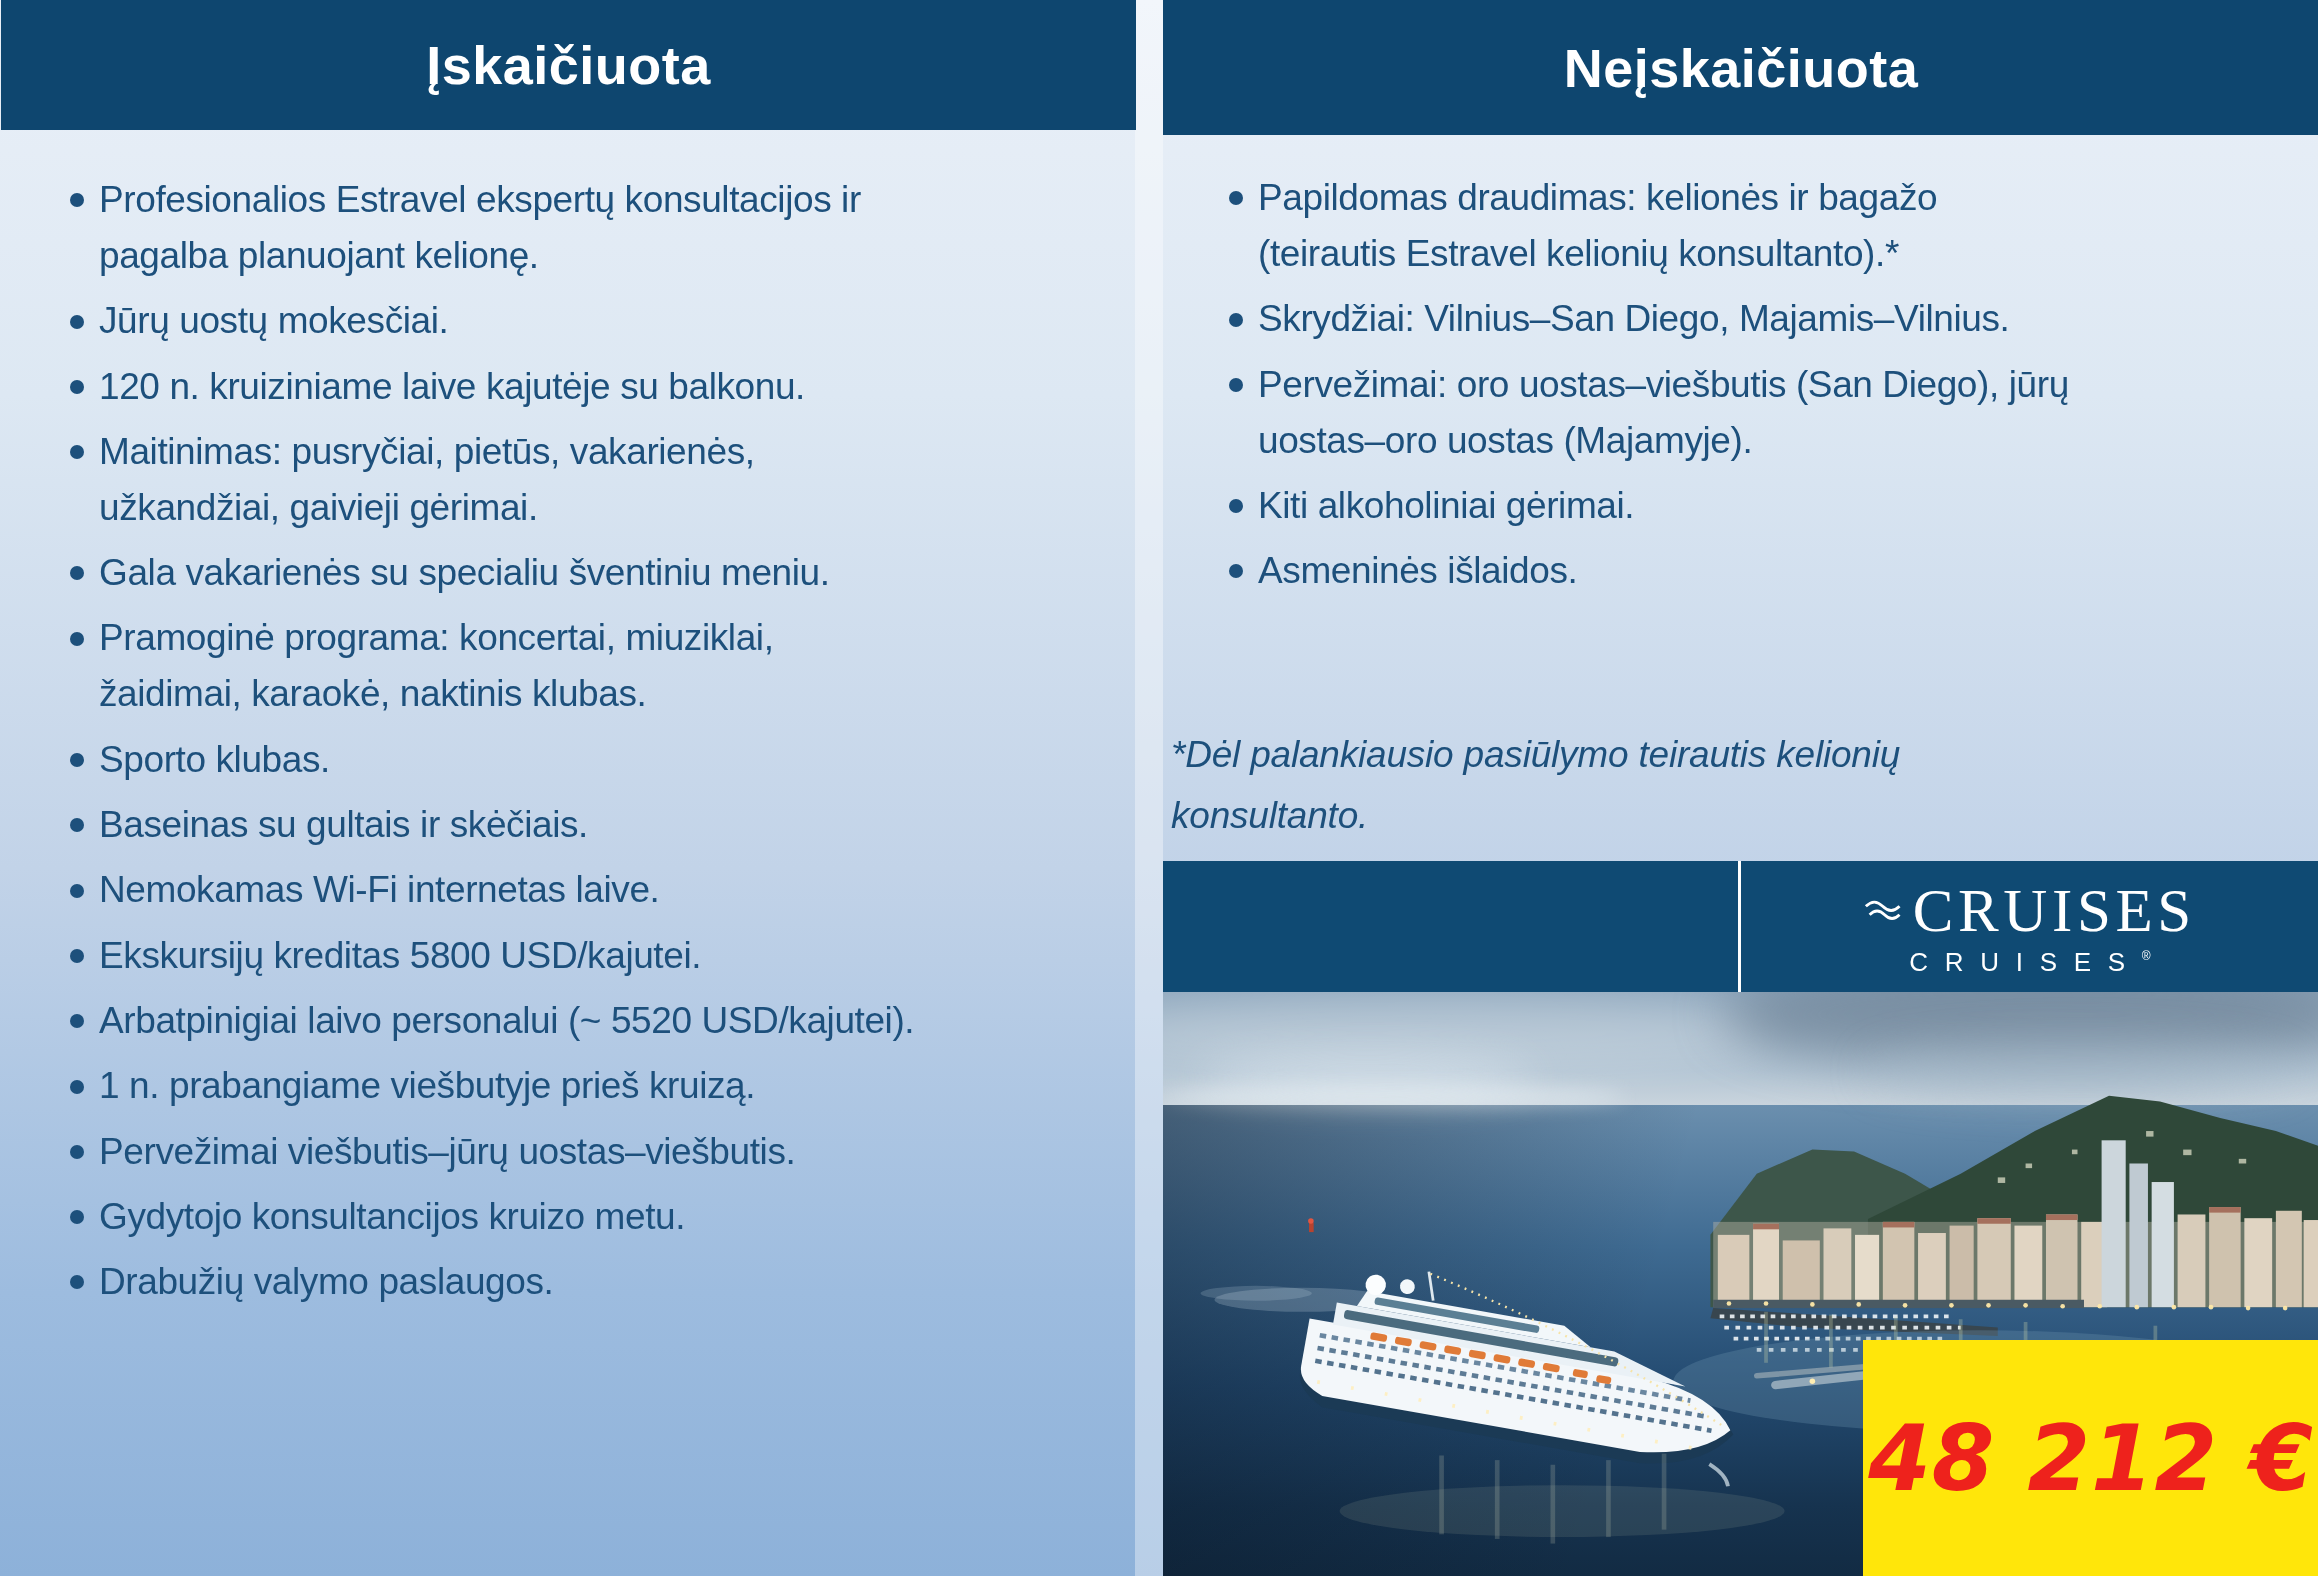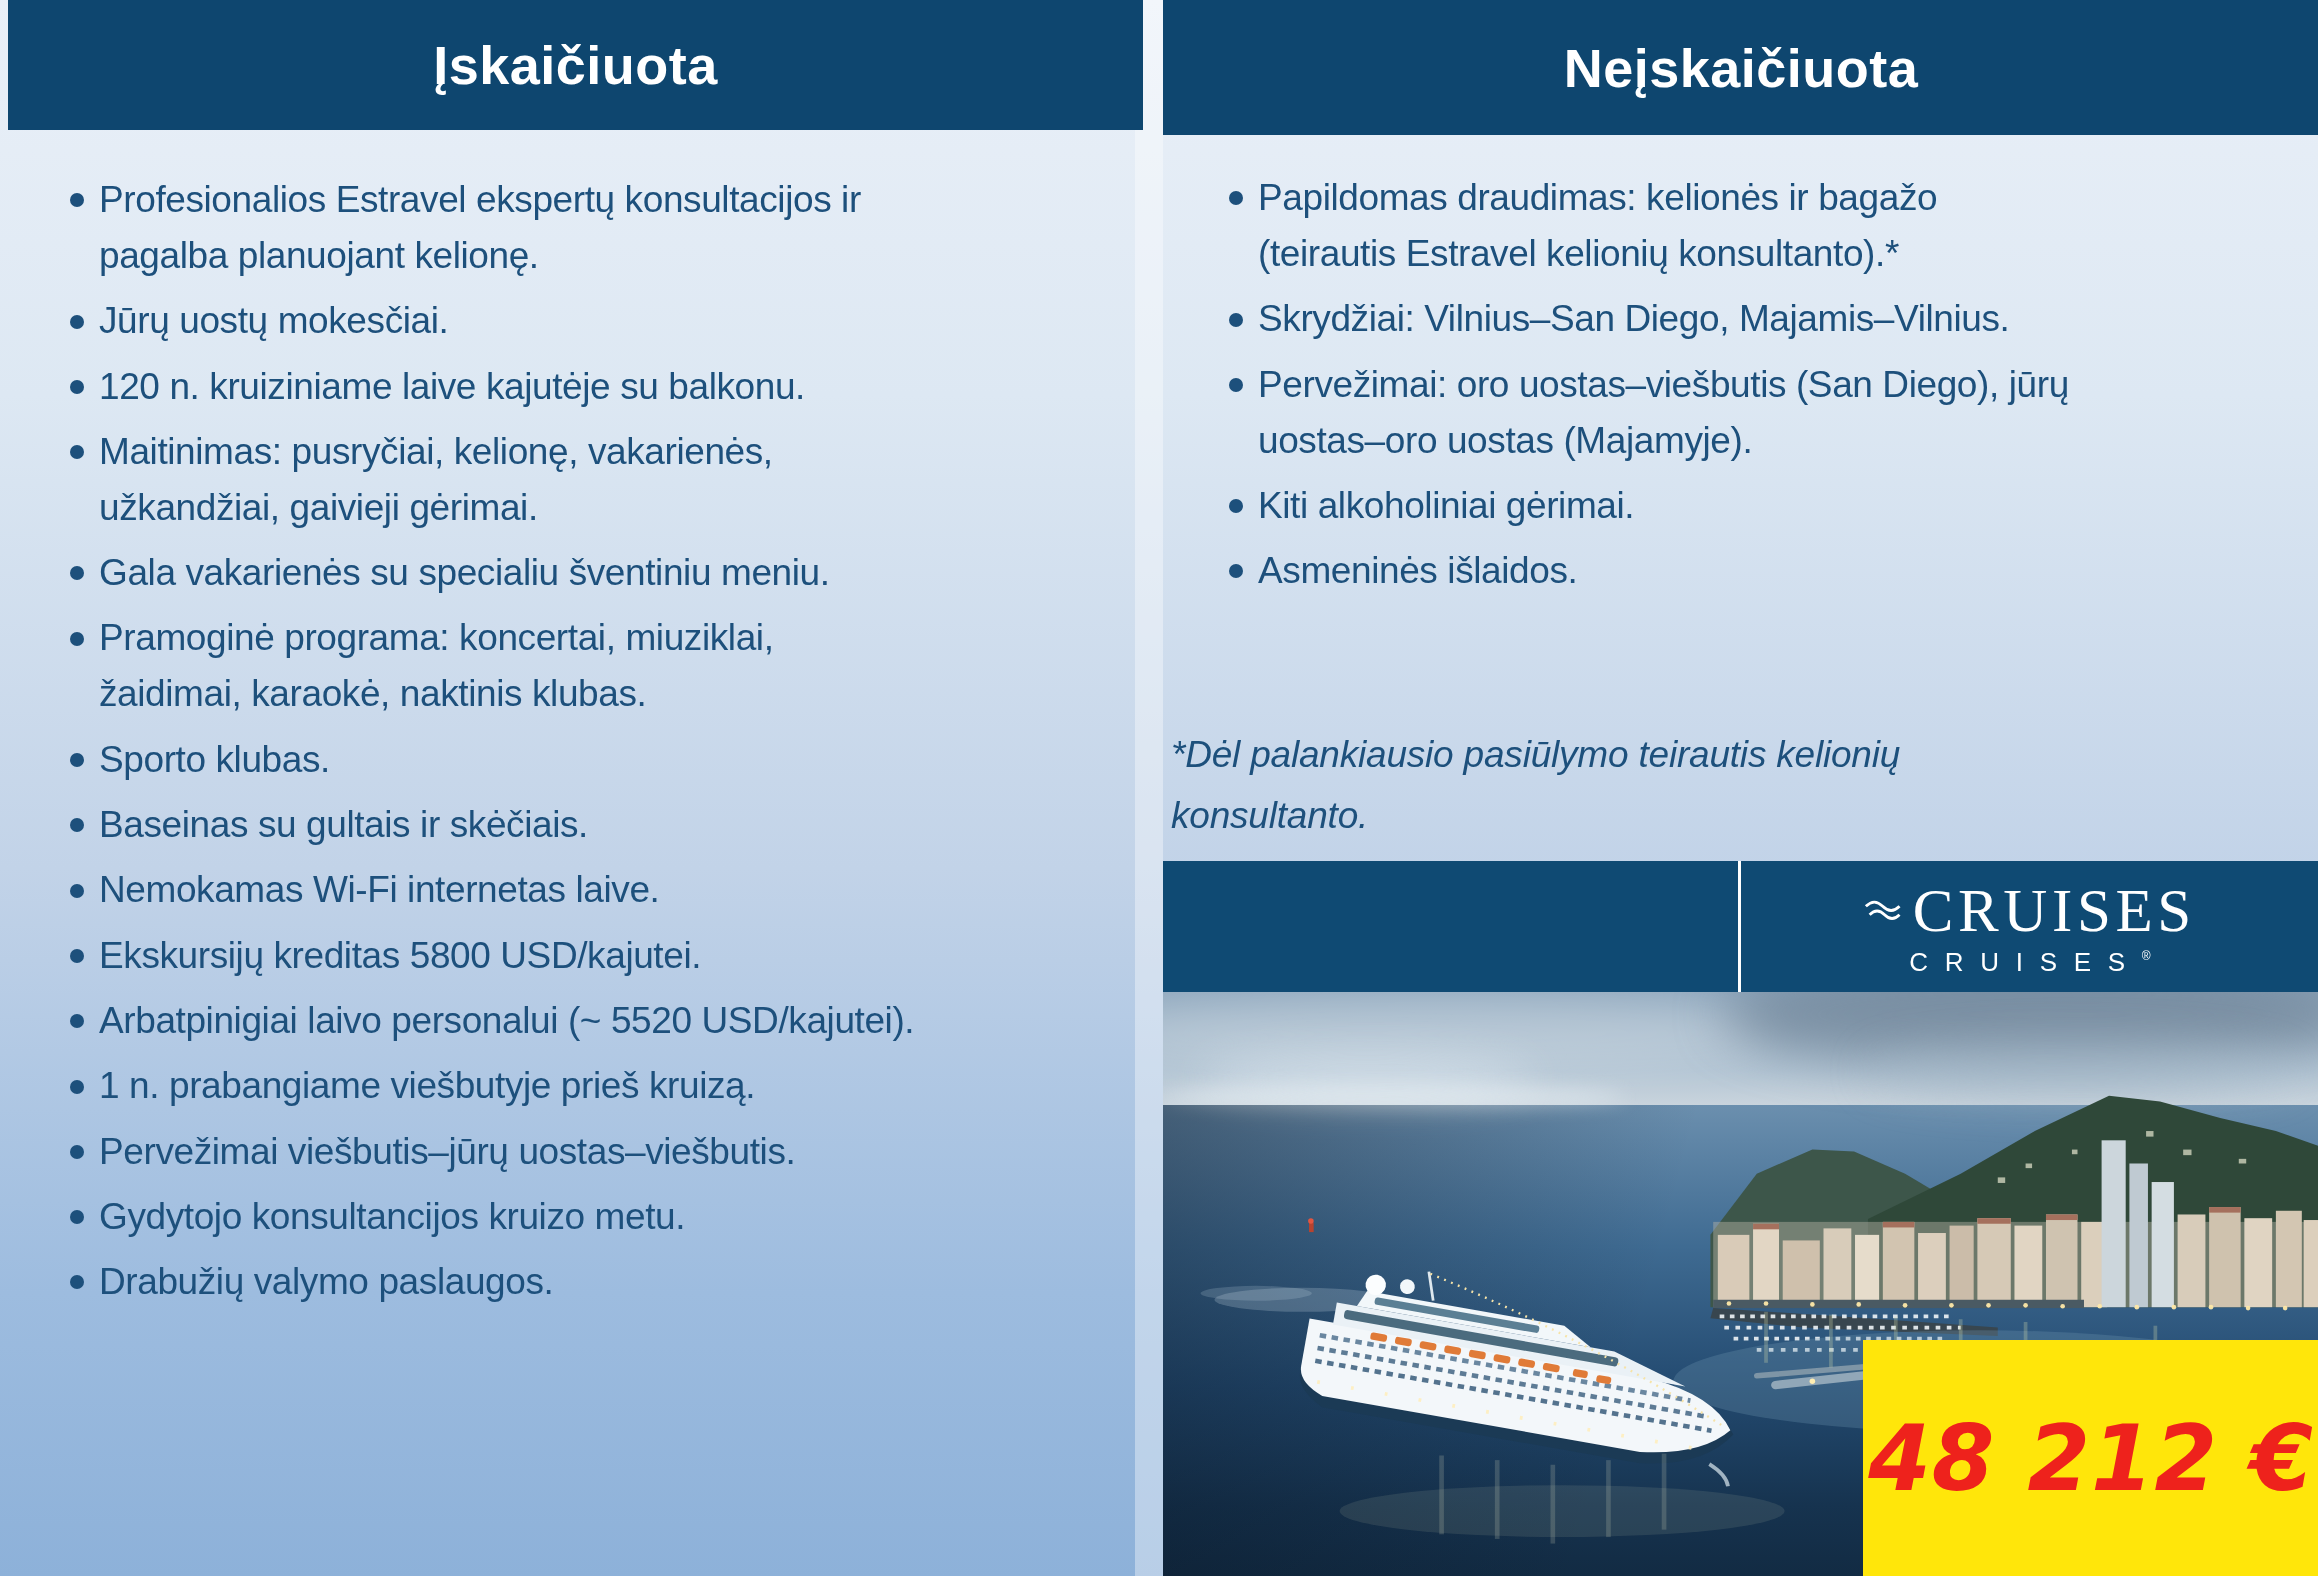--- a/index.html
+++ b/index.html
@@ -4,21 +4,21 @@
 <style>
   html,body{margin:0;padding:0;background:#fff;}
   .canvas{
     position:relative;width:2319px;height:1577px;overflow:hidden;
     background:linear-gradient(180deg,#eaf0f8 0%,#dde8f3 25%,#c2d3e8 55%,#9dbcdf 82%,#8db1d9 100%);
     font-family:"Liberation Sans","DejaVu Sans",sans-serif;
   }
   .col-strip{position:absolute;left:1135px;top:0;width:28px;height:100%;background:rgba(255,255,255,.38);}
   .header{position:absolute;top:0;background:#0e466f;color:#ffffff;display:flex;align-items:center;justify-content:center;
     font-weight:bold;font-size:54px;letter-spacing:0.5px;}
-  .header.hleft{left:8px;width:1135px;height:130px;}
+  .header.hleft{left:1px;width:1135px;height:130px;}
   .header.hright{left:1163px;width:1156px;height:135px;}
 
   ul.bullet-list{position:absolute;margin:0;padding:0;list-style:none;font-size:37px;line-height:56px;
     color:#1d507c;letter-spacing:-0.4px;}
   .bullet-list li{position:relative;padding-left:31px;margin-bottom:9.3px;white-space:pre-line;}
   .bullet-list li::before{content:"";position:absolute;left:1.9px;top:21.3px;width:14px;height:14px;border-radius:50%;background:#1d507c;}
   #included-list{left:68px;top:172px;width:1081px;}
   #excluded-list{left:1227px;top:170px;width:1076px;}
 
   .notes{position:absolute;left:1171px;top:663px;width:1104px;font-size:37px;line-height:61px;
@@ -64,21 +64,21 @@
   </div>
   <div class="header hright">
     <span>Neįskaičiuota</span>
   </div>
 
   <ul class="bullet-list" id="included-list">
     <li>Profesionalios Estravel ekspertų konsultacijos ir
 pagalba planuojant kelionę.</li>
     <li>Jūrų uostų mokesčiai.</li>
     <li>120 n. kruiziniame laive kajutėje su balkonu.</li>
-    <li>Maitinimas: pusryčiai, kelionę, vakarienės,
+    <li>Maitinimas: pusryčiai, pietūs, vakarienės,
 užkandžiai, gaivieji gėrimai.</li>
     <li>Gala vakarienės su specialiu šventiniu meniu.</li>
     <li>Pramoginė programa: koncertai, miuziklai,
 žaidimai, karaokė, naktinis klubas.</li>
     <li>Sporto klubas.</li>
     <li>Baseinas su gultais ir skėčiais.</li>
     <li>Nemokamas Wi-Fi internetas laive.</li>
     <li>Ekskursijų kreditas 5800 USD/kajutei.</li>
     <li>Arbatpinigiai laivo personalui (~ 5520 USD/kajutei).</li>
     <li>1 n. prabangiame viešbutyje prieš kruizą.</li>

